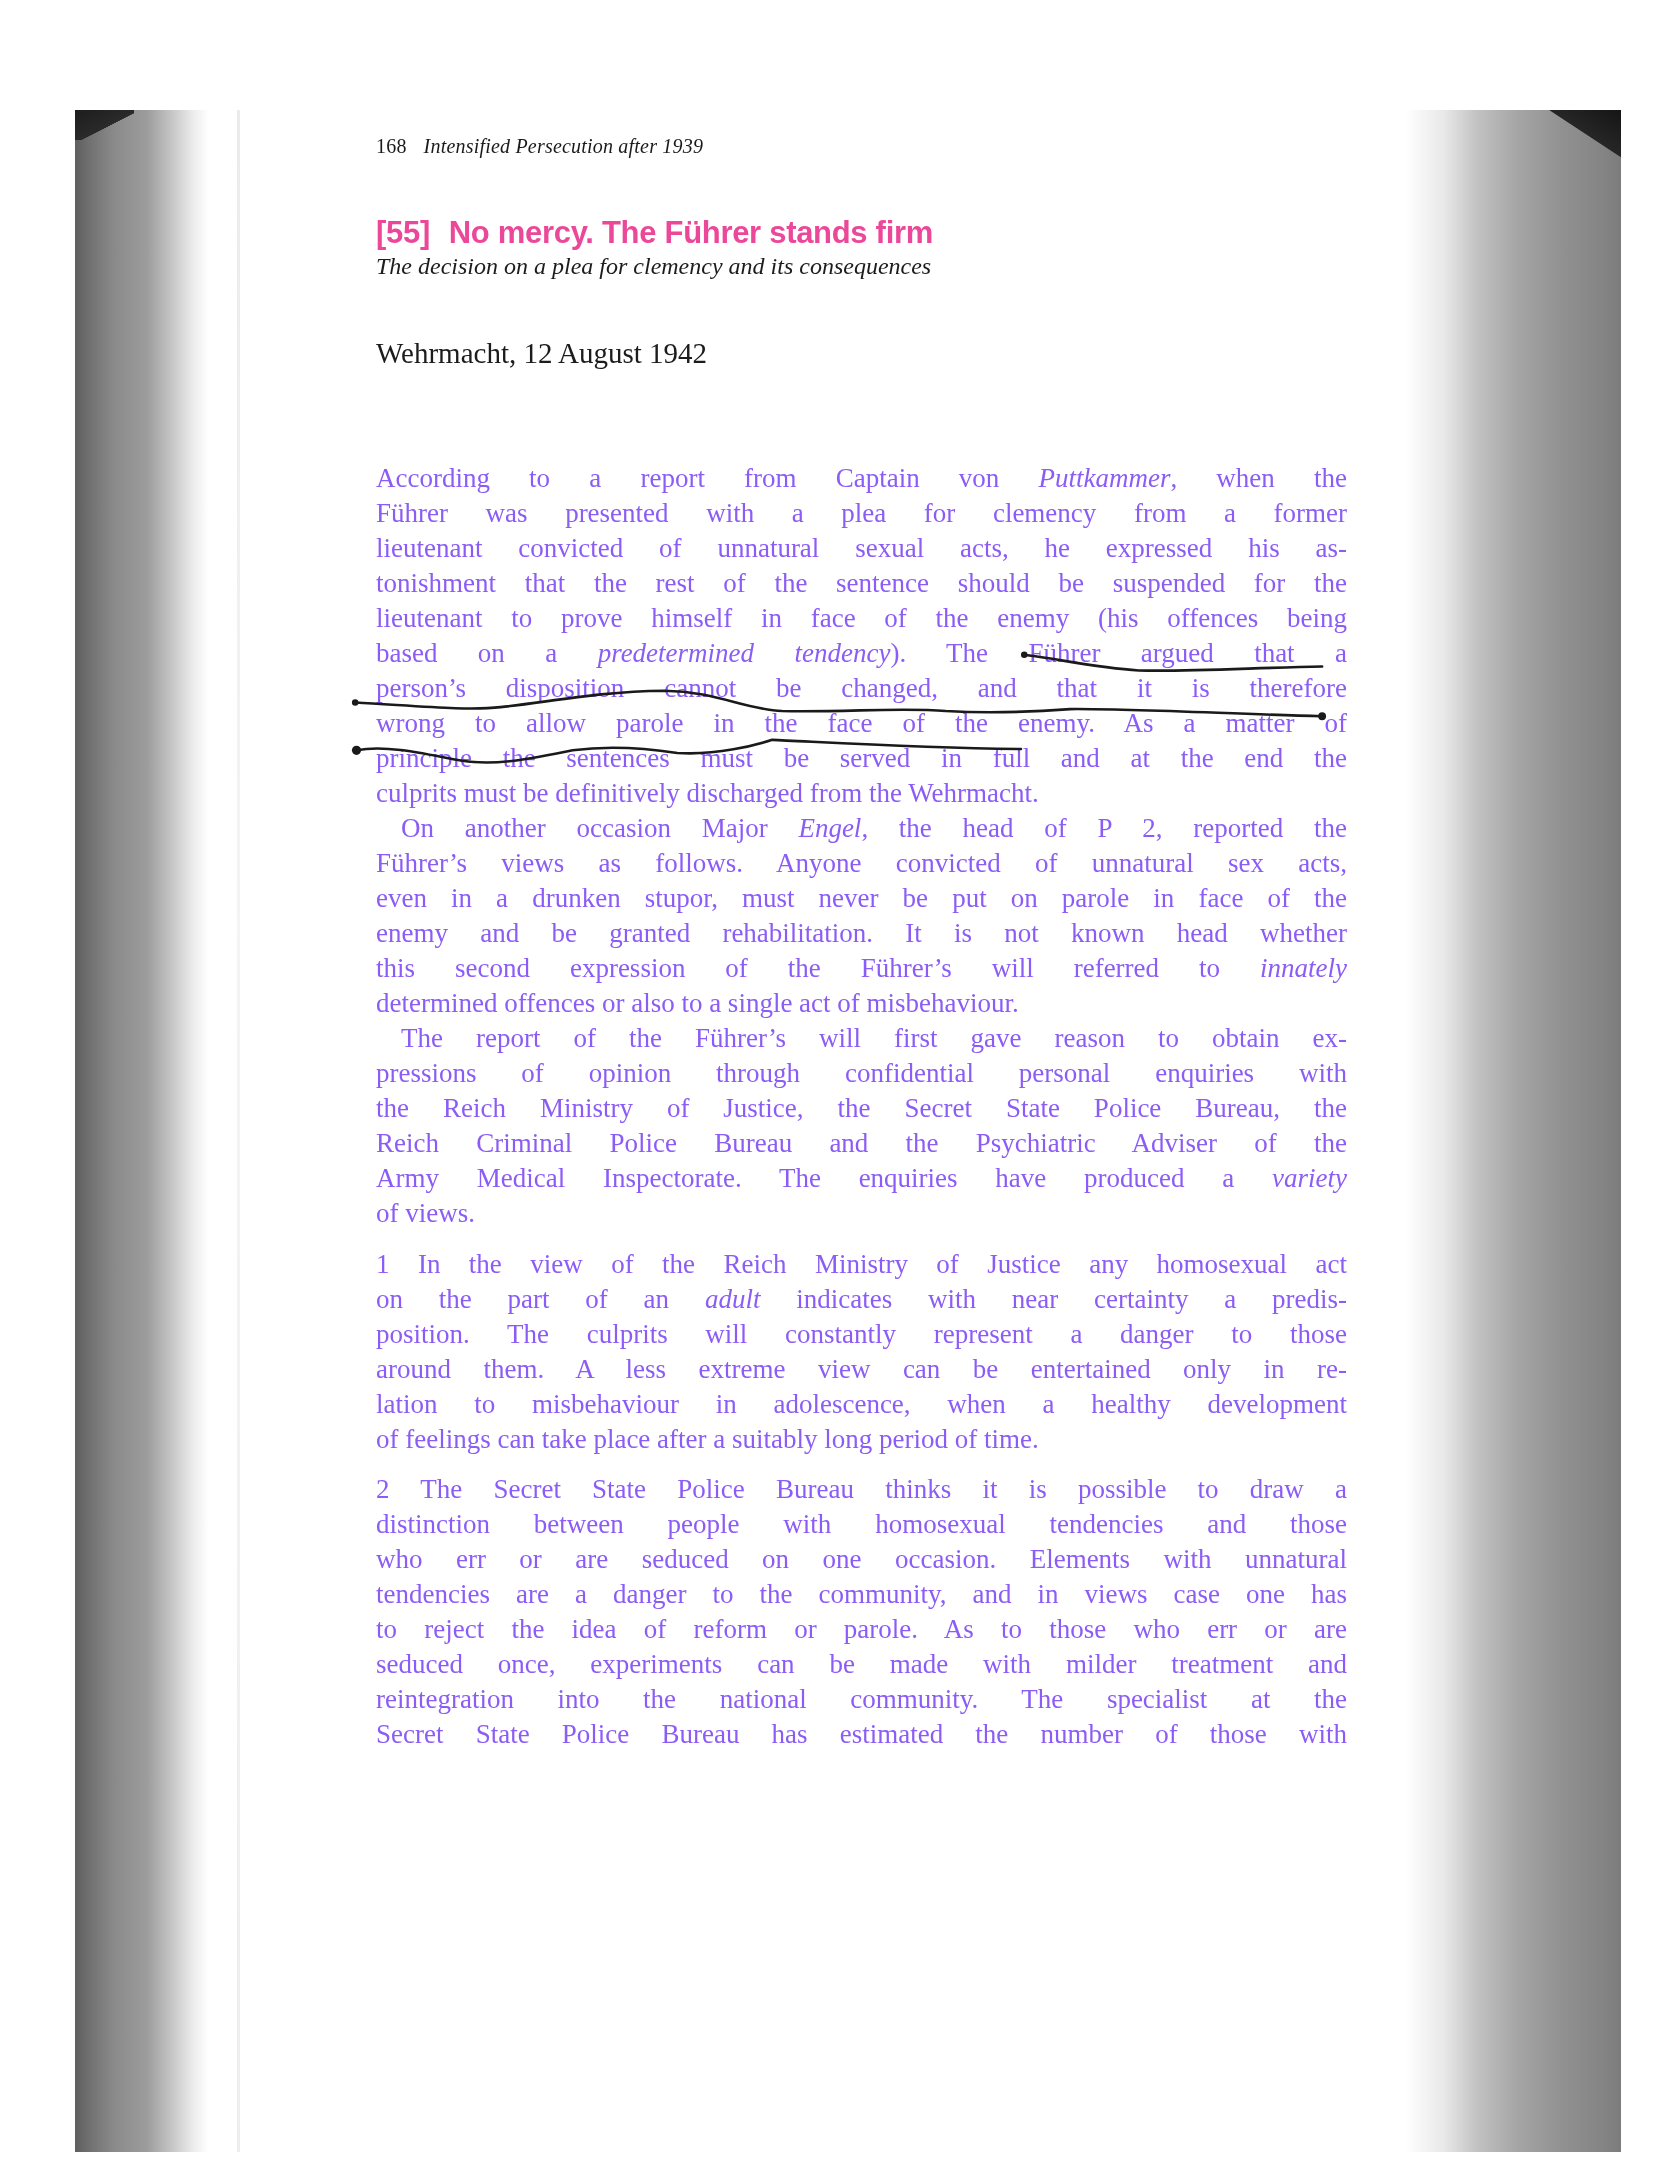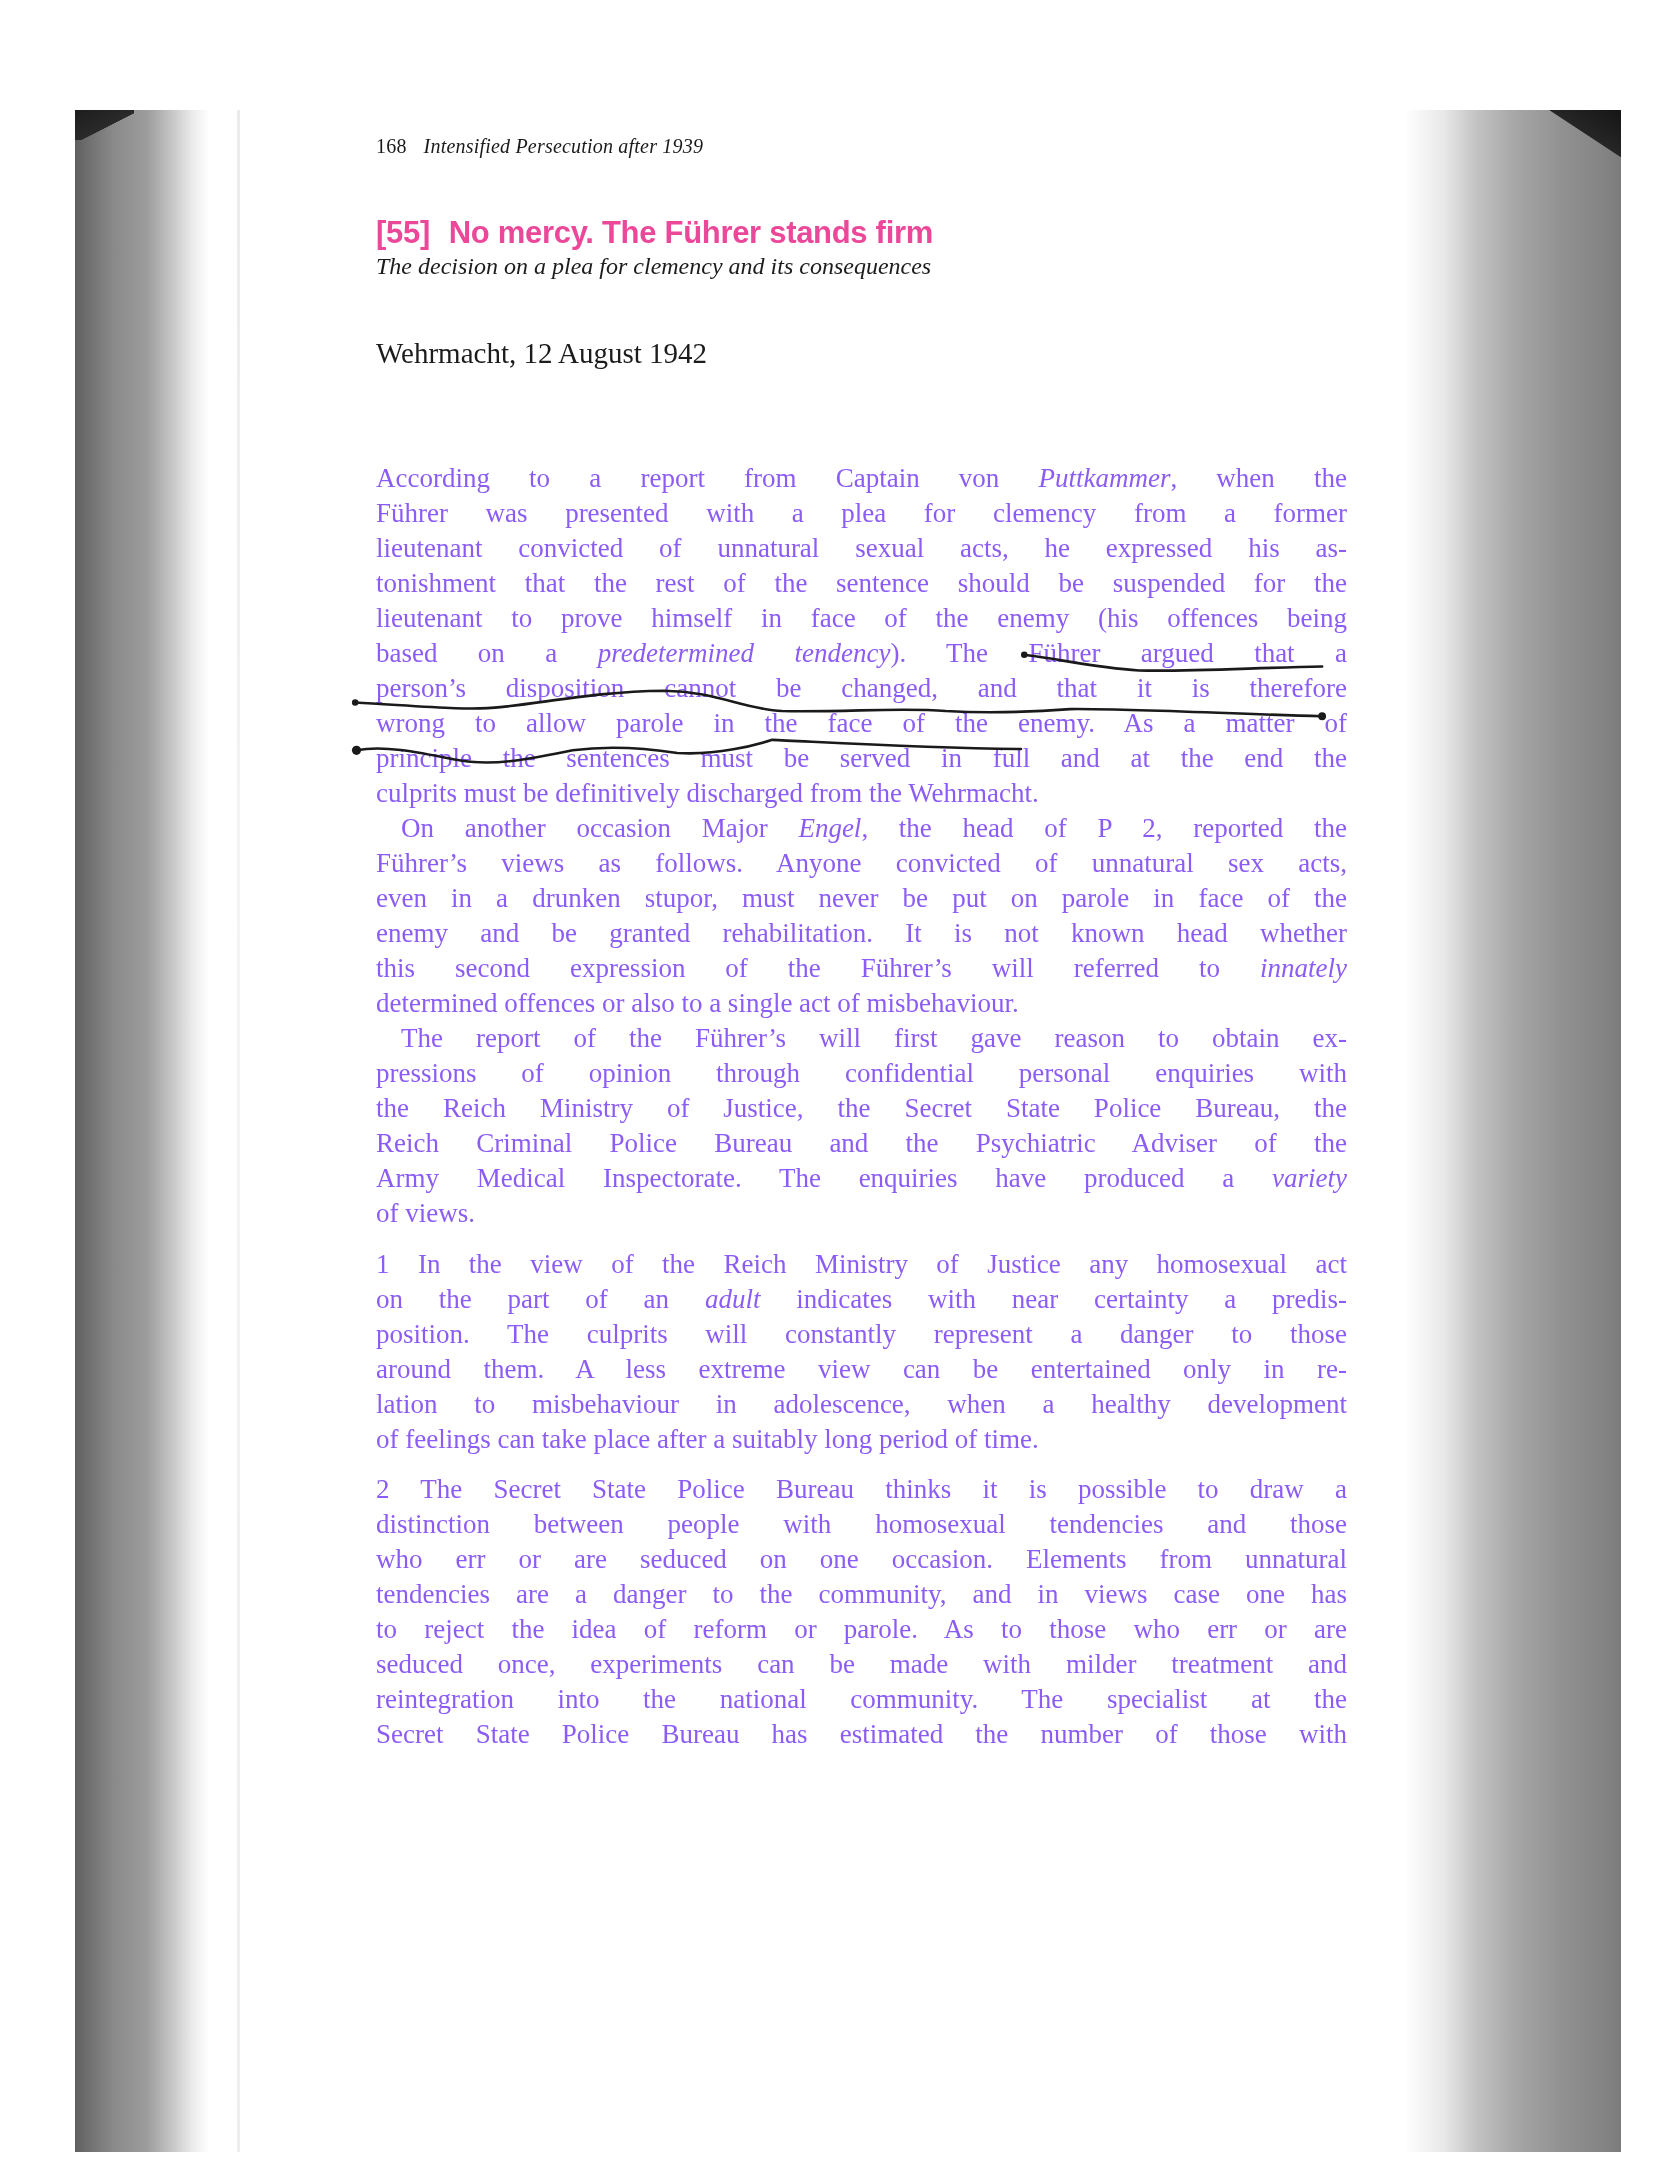--- a/index.html
+++ b/index.html
@@ -132,21 +132,21 @@
         <span class="line">1 In the view of the Reich Ministry of Justice any homosexual act</span>
         <span class="line"><span>on the part of an </span><em>adult</em><span> indicates with near certainty a predis-</span></span>
         <span class="line">position. The culprits will constantly represent a danger to those</span>
         <span class="line">around them. A less extreme view can be entertained only in re-</span>
         <span class="line">lation to misbehaviour in adolescence, when a healthy development</span>
         <span class="line last">of feelings can take place after a suitably long period of time.</span>
       </p>
       <p class="gap">
         <span class="line">2 The Secret State Police Bureau thinks it is possible to draw a</span>
         <span class="line">distinction between people with homosexual tendencies and those</span>
-        <span class="line">who err or are seduced on one occasion. Elements from unnatural</span>
+        <span class="line">who err or are seduced on one occasion. Elements with unnatural</span>
         <span class="line">tendencies are a danger to the community, and in views case one has</span>
         <span class="line">to reject the idea of reform or parole. As to those who err or are</span>
         <span class="line">seduced once, experiments can be made with milder treatment and</span>
         <span class="line">reintegration into the national community. The specialist at the</span>
         <span class="line">Secret State Police Bureau has estimated the number of those with</span>
       </p>
     </div>
   </div>
 
   <svg class="annot" viewBox="0 0 2082 3119">

